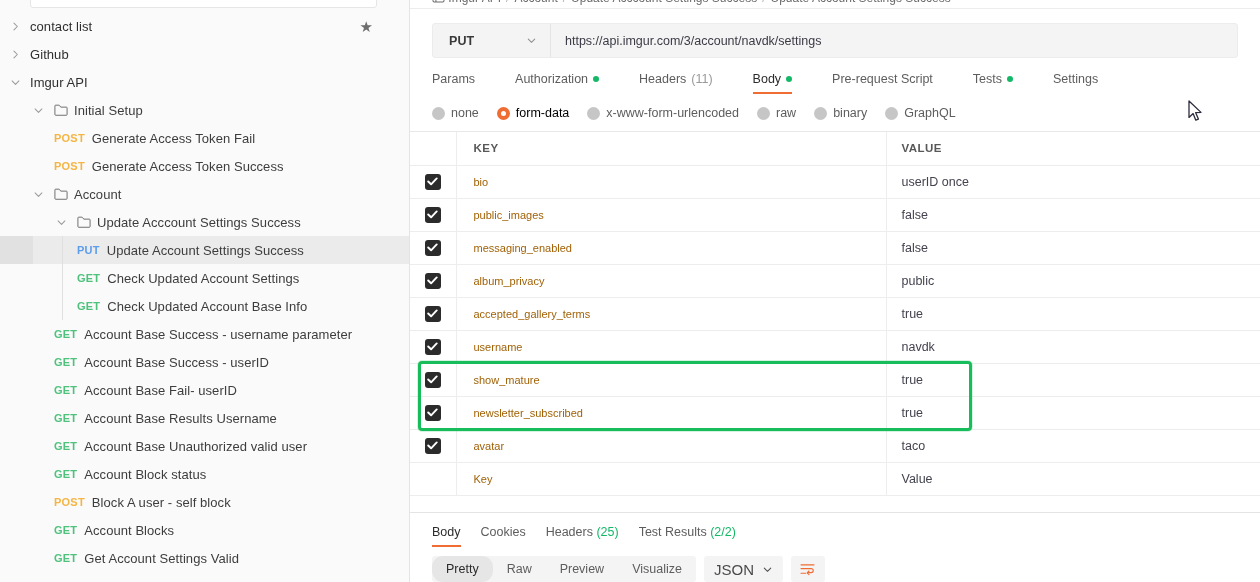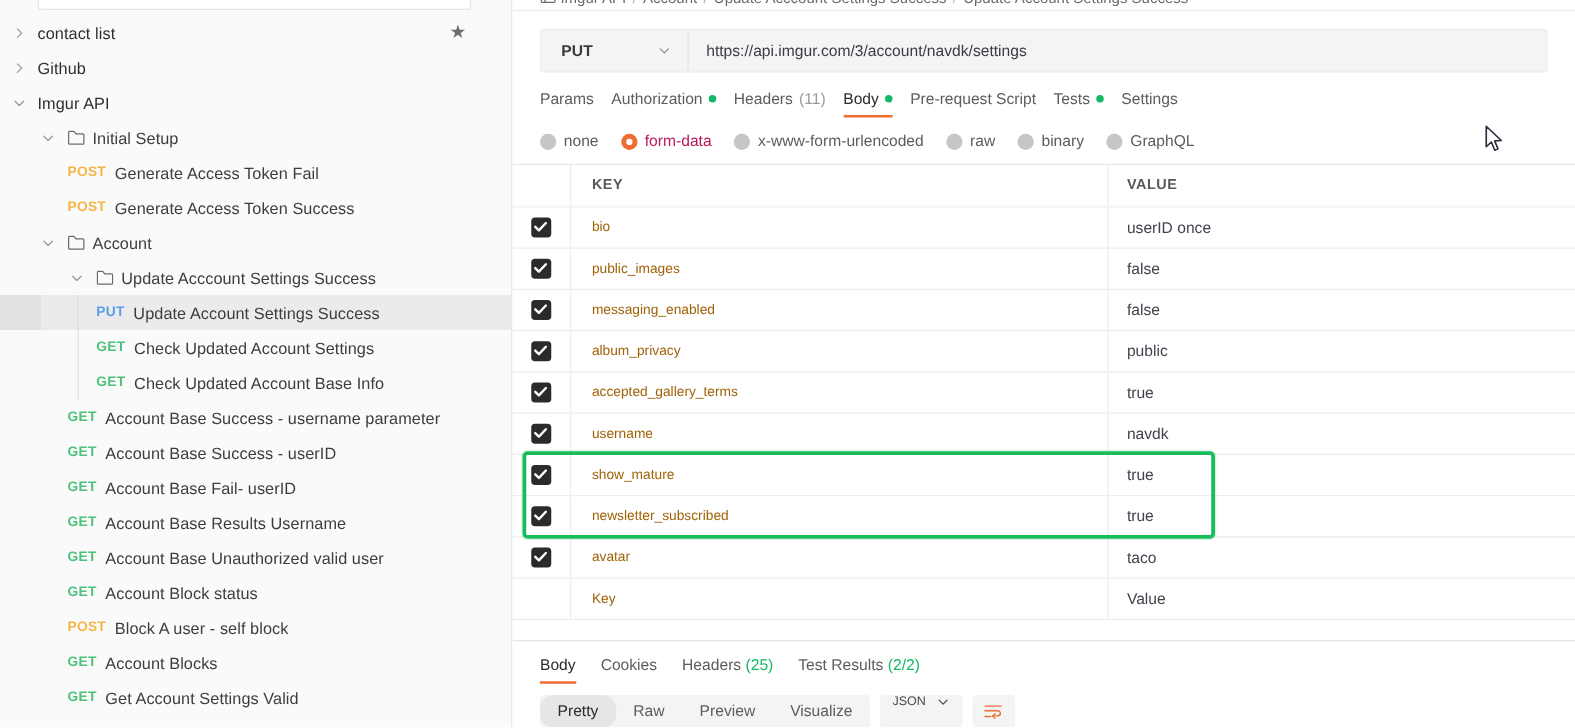--- a/index.html
+++ b/index.html
@@ -181,21 +181,21 @@
     cursor: text;
     overflow: hidden;
     white-space: nowrap;
     text-align: center;
   }
 
   
   .req-tabs {
     display: flex;
     align-items: flex-end;
-    gap: 14px;
+    gap: 40px;
     padding: 14px 22px 0 22px;
     height: 36px;
     flex: 0 0 auto;
   }
   .rtab {
     position: relative;
     font-size: 12.5px;
     color: #5d5d5d;
     padding-bottom: 8px;
     cursor: pointer;
@@ -247,21 +247,21 @@
   }
   .bt.sel .radio { background: #ef6c33; }
   .bt.sel .radio::after {
     content: "";
     position: absolute;
     left: 4px; top: 4px;
     width: 5px; height: 5px;
     border-radius: 50%;
     background: #ffffff;
   }
-  .bt.sel { color: #be185d; }
+  .bt.sel { color: #000000; }
 
   
   .kv-area {
     flex: 1 1 auto;
     position: relative;
     overflow: hidden;
   }
   .kv-table { width: 100%; border-collapse: collapse; table-layout: fixed; }
   .kv-table col.c-check { width: 46px; }
   .kv-table col.c-key   { width: 430px; }
@@ -355,27 +355,27 @@
     color: #5d5d5d;
     padding: 0 14px;
     display: flex;
     align-items: center;
     cursor: pointer;
     white-space: nowrap;
   }
   .seg-btn.active { background: #e6e6e6; color: #2b2b2b; border-radius: 11px; }
   .fmt-sel {
     display: flex;
-    align-items: flex-start;
+    align-items: center;
     gap: 8px;
     background: #f4f4f4;
     border-radius: 3px;
     height: 26px;
     padding: 0 10px;
-    font-size: 10px;
+    font-size: 15px;
     color: #4a4a4a;
     cursor: pointer;
   }
   .wrap-btn {
     width: 34px; height: 26px;
     background: #f4f4f4;
     border-radius: 3px;
     display: flex;
     align-items: center; justify-content: center;
     color: #ef6c33;

